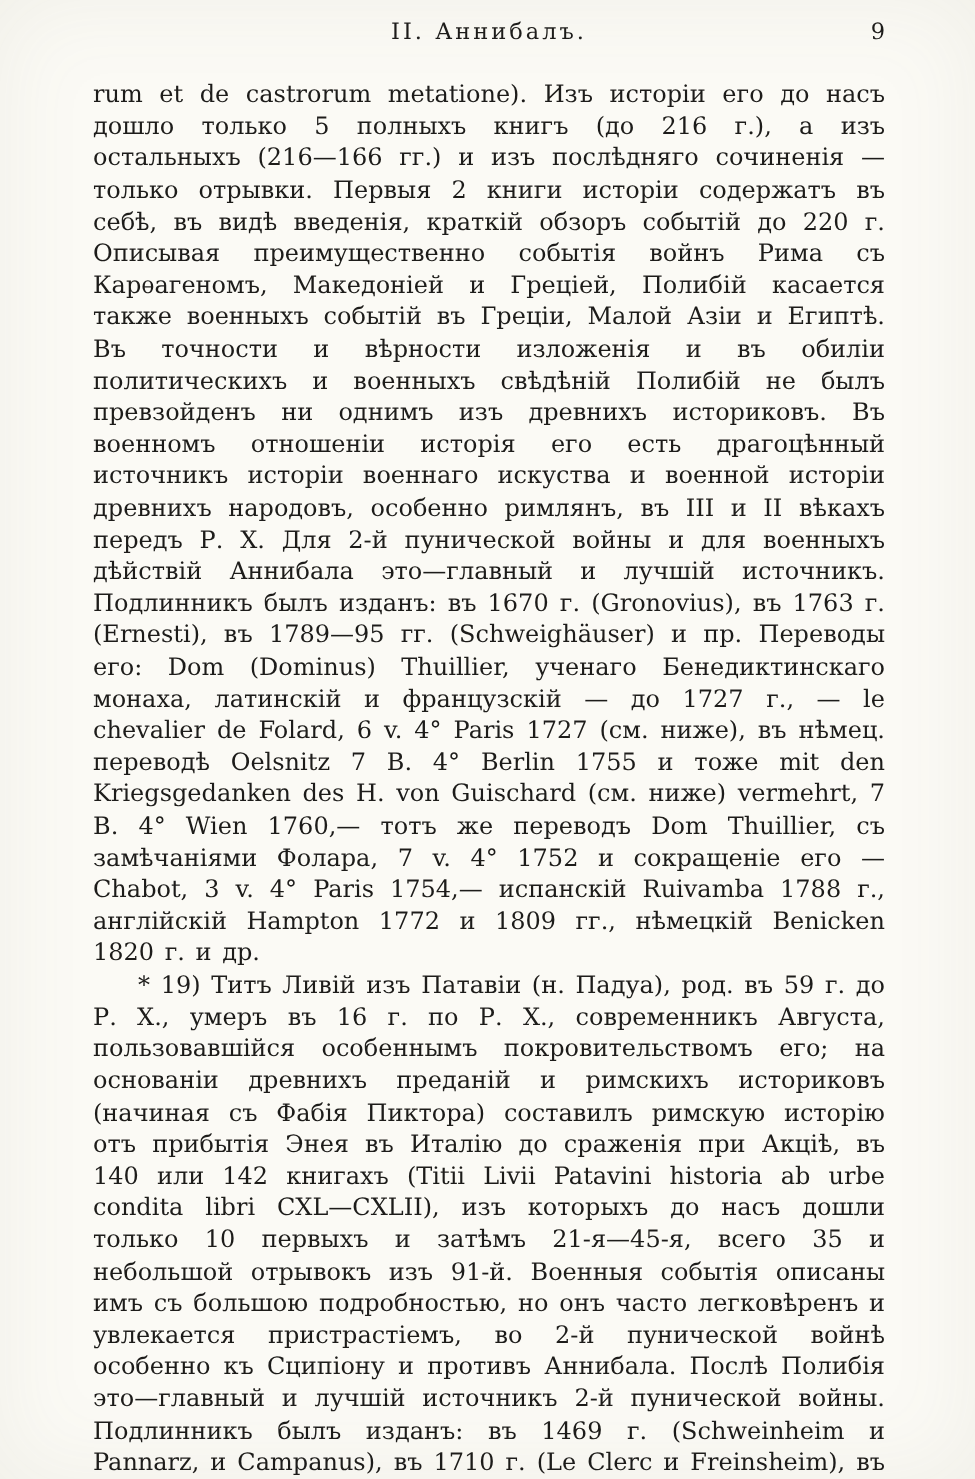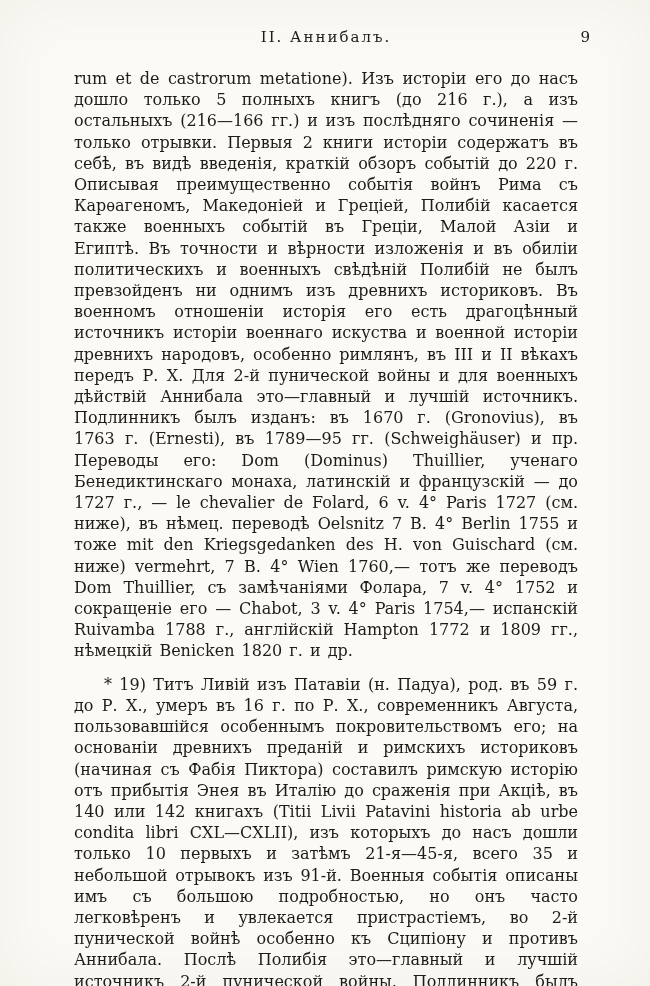--- a/index.html
+++ b/index.html
@@ -9,21 +9,21 @@
   }
   .page {
     position: relative;
     width: 650px;
     height: 986px;
     margin: 0 auto;
     box-sizing: border-box;
     background: #fbfaf5;
     color: #1d1c1a;
     font-family: "DejaVu Serif", "Liberation Serif", serif;
-    padding: 28px 60px 40px 62px;
+    padding: 12px 60px 40px 62px;
     overflow: hidden;
     box-shadow: inset 0 0 60px rgba(120,110,90,0.08);
   }
   .page-header {
     position: relative;
     height: 24px;
     margin-bottom: 16px;
     font-size: 15px;
   }
   .running-title {
@@ -39,21 +39,21 @@
     top: 0;
     letter-spacing: 0;
   }
   .text-block {
     font-size: 16px;
     line-height: 21.2px;
     text-align: justify;
     word-spacing: 2px;
   }
   .para {
-    margin: 12px;
+    margin: 0;
   }
   .para.indented {
     text-indent: 30px;
   }
 </style>
 </head>
 <body>
 
 <div class="page" style="background: rgb(251, 250, 245); color: rgb(29, 28, 26);">
   <div class="page-header">

